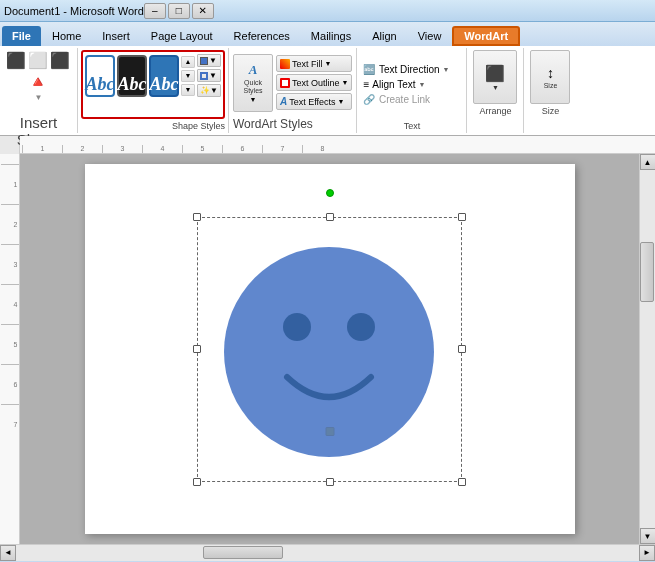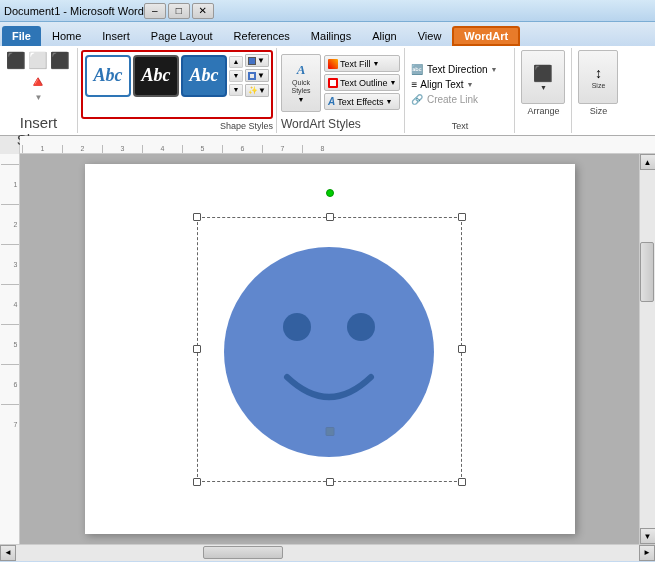--- a/index.html
+++ b/index.html
@@ -77,26 +77,26 @@
       padding: 2px 0;
       position: relative;
     }
     .insert-shape-label {
       font-size: 15px;
       color: #444;
       text-align: center;
       margin-top: 12px;
     }
     .shape-style-btn {
-      width: 46px;
+      width: 30px;
       height: 42px;
       border-radius: 4px;
       cursor: pointer;
       display: flex;
-      align-items: center;
+      align-items: flex-end;
       justify-content: center;
       font-size: 18px;
       font-weight: bold;
       font-style: italic;
       position: relative;
       border: 2px solid transparent;
     }
     .shape-style-btn.style1 {
       background: white;
       border: 2px solid #2e75b6;

